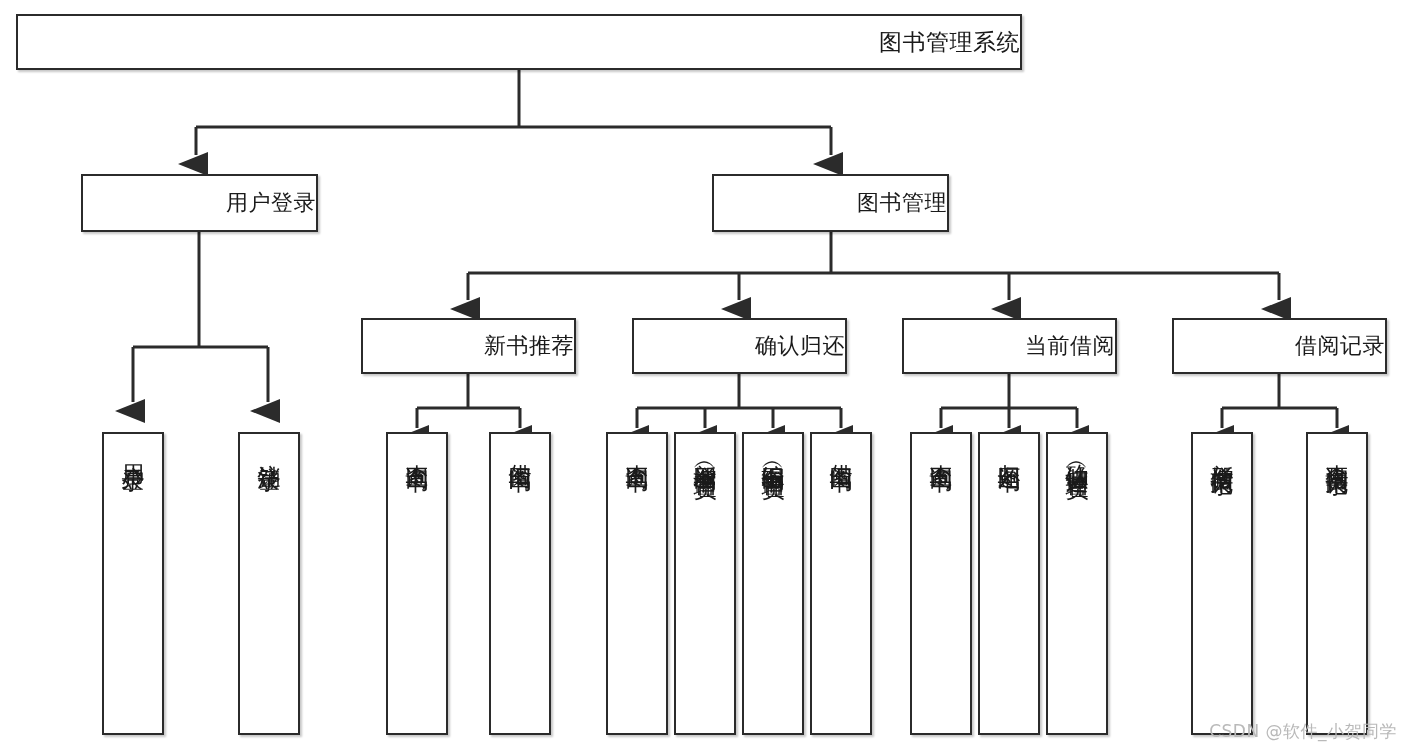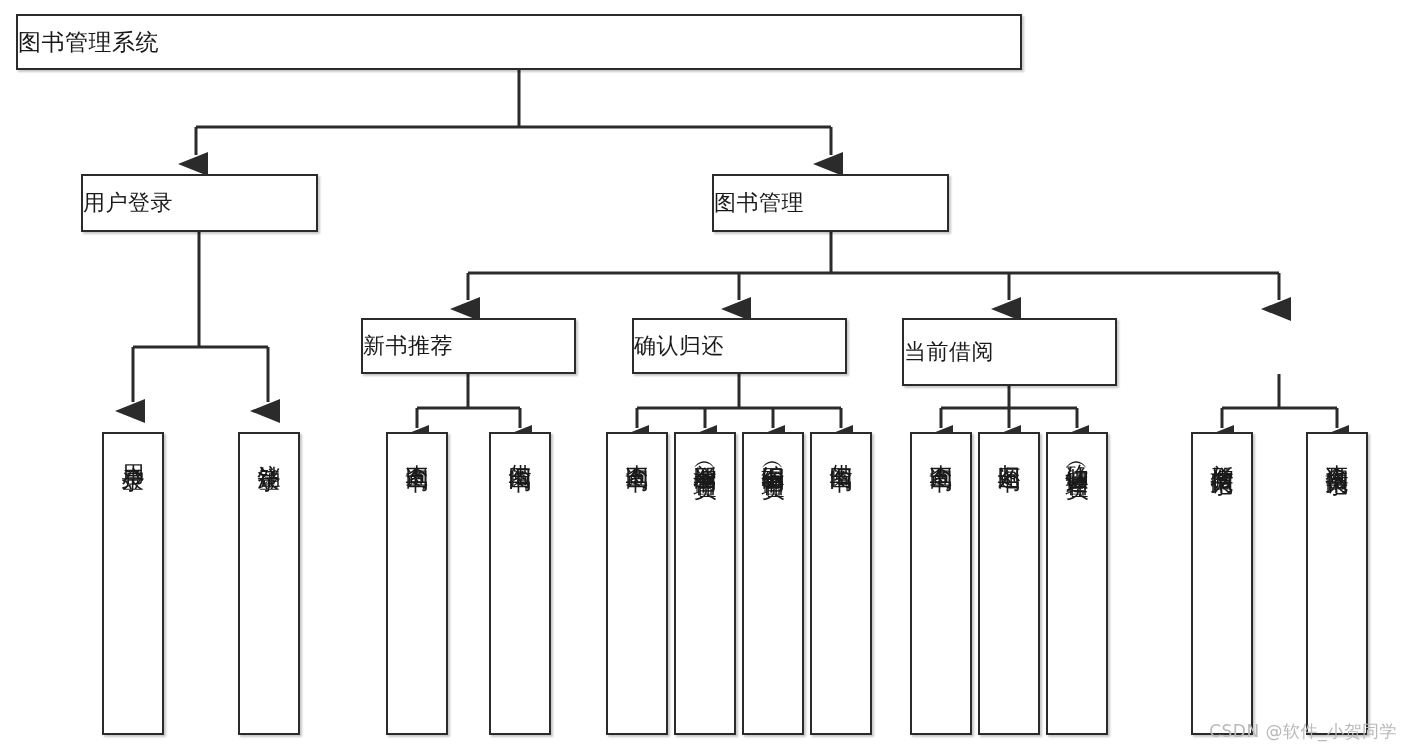--- a/index.html
+++ b/index.html
@@ -27,21 +27,21 @@
     pointer-events: none;
   }
   .node {
     position: absolute;
     box-sizing: border-box;
     background: #ffffff;
     border: 2.5px solid #2b2b2b;
     box-shadow: 2px 2px 2px rgba(0,0,0,0.22);
     display: flex;
     align-items: center;
-    justify-content: flex-start;
+    justify-content: flex-end;
     color: #1a1a1a;
     z-index: 2;
   }
   .node .label {
     font-size: 22px;
     line-height: 1.05;
     letter-spacing: 0.5px;
     white-space: nowrap;
     text-align: center;
   }
@@ -147,24 +147,27 @@
   </div>
 
   <div class="node horiz group" style="left:361px; top:318px; width:215px; height:56px;">
     <span class="label">新书推荐</span>
   </div>
 
   <div class="node horiz group" style="left:632px; top:318px; width:215px; height:56px;">
     <span class="label">确认归还</span>
   </div>
 
-  <div class="node horiz group" style="left:902px; top:318px; width:215px; height:68px;">
+  <div class="node horiz group" style="left:902px; top:318px; width:215px; height:56px;">
     <span class="label">当前借阅</span>
   </div>
 
+  <div class="node horiz group" style="left:1172px; top:318px; width:215px; height:56px;">
+    <span class="label">借阅记录</span>
+  </div>
 
   <div class="node vert leaf" style="left:102px; top:432px; width:62px; height:303px;">
     <span class="label">用户登录</span>
   </div>
 
   <div class="node vert leaf" style="left:238px; top:432px; width:62px; height:303px;">
     <span class="label">注销登录</span>
   </div>
 
   <div class="node vert leaf" style="left:386px; top:432px; width:62px; height:303px;">

